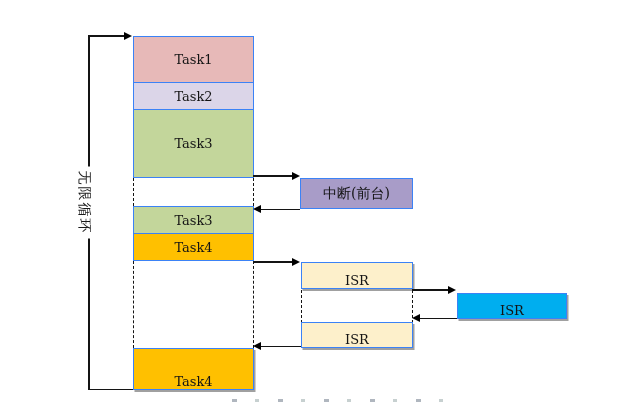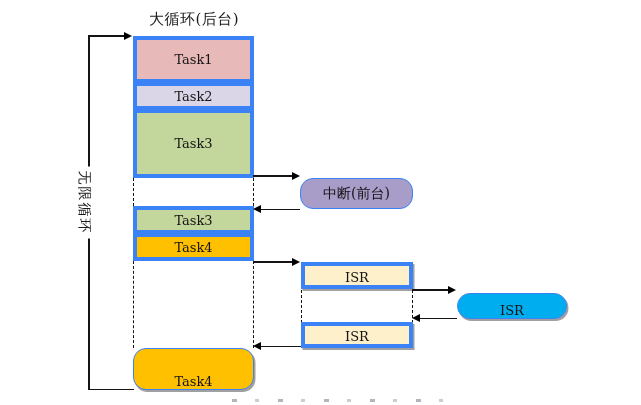--- a/index.html
+++ b/index.html
@@ -2,27 +2,27 @@
 <html><head>
 <meta charset="utf-8">
 <style>
   html,body{margin:0;padding:0;background:#fff;}
   .stage{
     position:relative;width:641px;height:405px;background:#ffffff;overflow:hidden;
     font-family:"DejaVu Serif","Liberation Serif",serif;color:#1a1a1a;
   }
   .txt{position:absolute;text-align:center;white-space:nowrap;}
   .box{
-    position:absolute;box-sizing:border-box;border:4px solid #3b82f6;
+    position:absolute;box-sizing:border-box;border:1px solid #3b82f6;
     display:flex;align-items:center;justify-content:center;
     font-size:13px;color:#141414;
   }
   .col-box{left:133px;width:121px;}
   .float-box{box-shadow:1.5px 2px 0 rgba(128,128,128,.75);align-items:flex-end;}
-  .thickb{border-width:1.5px;border-radius:13px;}
+  .thickb{border-width:1.5px;}
   .hline{position:absolute;height:1.6px;background:#141414;}
   .vline{position:absolute;width:1.6px;background:#141414;}
   .dashv{position:absolute;width:0;border-left:1.5px dashed #141414;}
   .head-r{position:absolute;width:0;height:0;border-left:8px solid #000;
           border-top:4px solid transparent;border-bottom:4px solid transparent;}
   .head-l{position:absolute;width:0;height:0;border-right:8px solid #000;
           border-top:4px solid transparent;border-bottom:4px solid transparent;}
   .title{font-size:15px;letter-spacing:.5px;}
   .loop-label{
     font-size:14px;letter-spacing:2px;background:#fff;padding:0 3px;
@@ -31,21 +31,20 @@
   .caption-frag{
     position:absolute;height:2.5px;opacity:.55;
     background:repeating-linear-gradient(90deg,#6f7b8a 0 5px,transparent 5px 23px,#9aa 23px 27px,transparent 27px 46px);
   }
 </style>
 </head>
 <body>
 
 <div class="stage">
 
-  <div class="txt title" style="left:128px;top:10px;width:132px;">大循环(后台)</div>
 
   <div class="vline" style="left:88px;top:35px;height:355px;"></div>
   <div class="hline" style="left:88px;top:35px;width:37px;"></div>
   <div class="head-r" style="left:124px;top:32px;"></div>
   <div class="hline" style="left:88px;top:388.5px;width:46px;"></div>
   <div class="txt loop-label" style="left:48px;top:194px;width:66px;height:17px;">无限循环</div>
 
   <div class="box col-box" style="top: 36px; height: 47px; background: rgb(231, 185, 184);">
     <span>Task1</span>
   </div>

